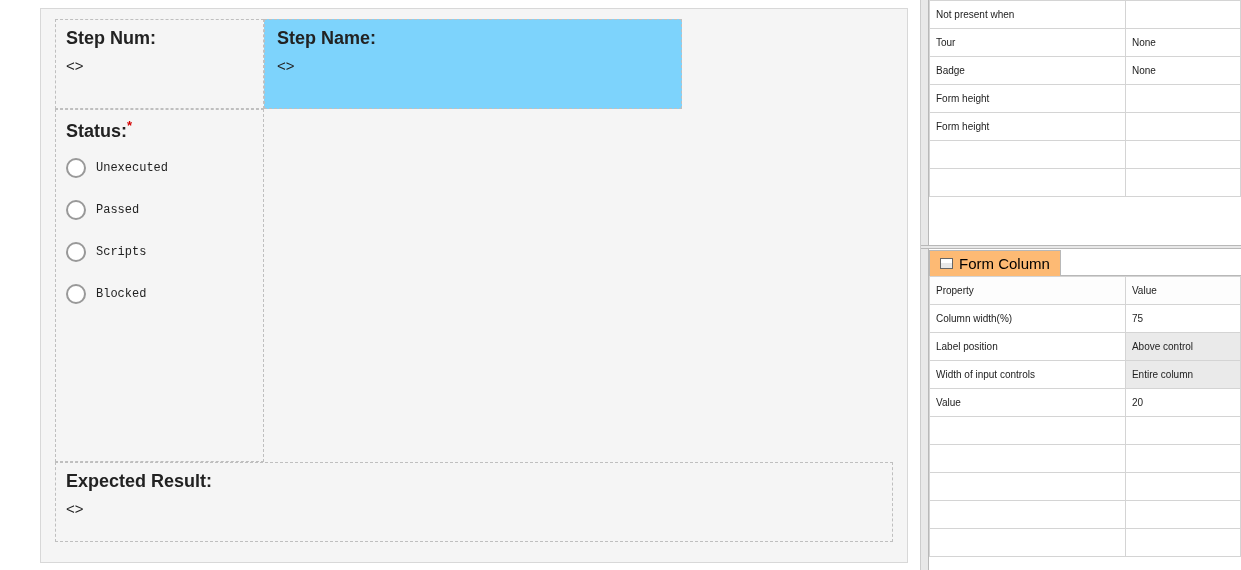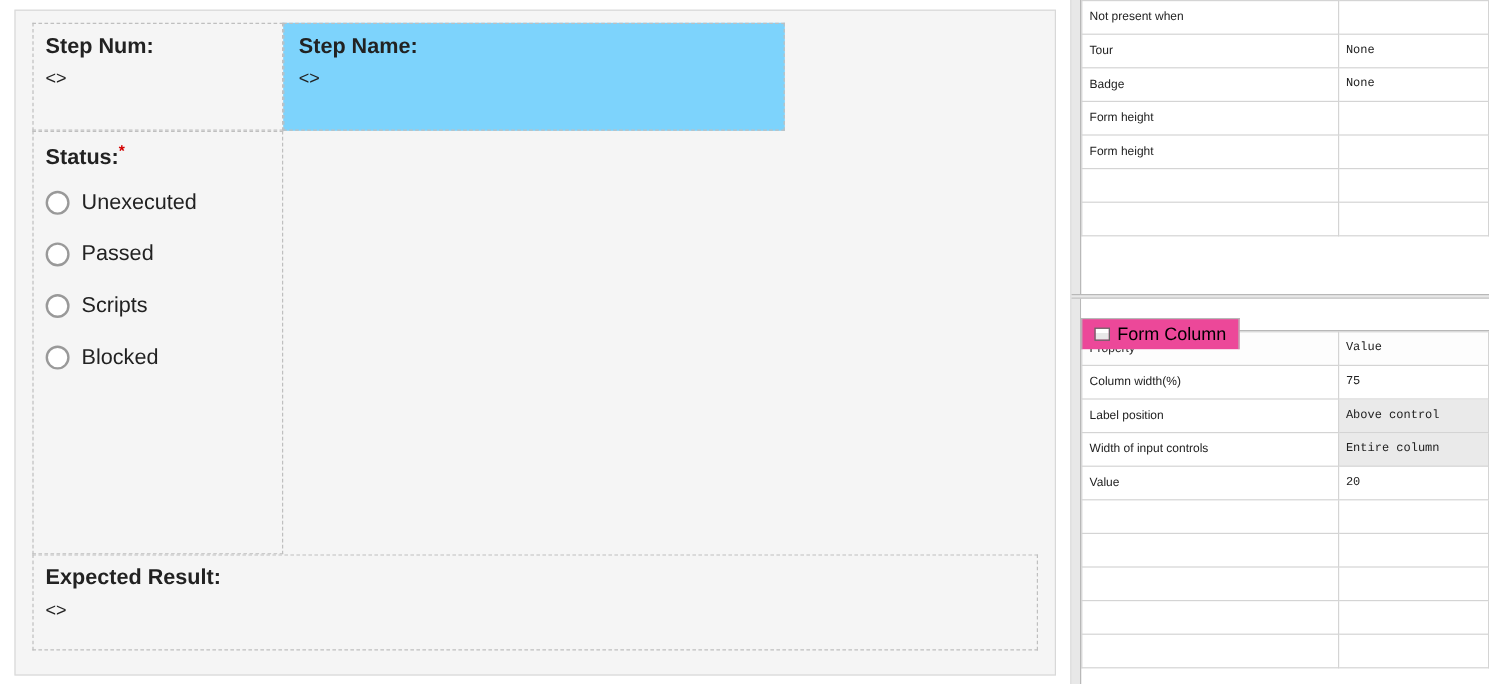--- a/index.html
+++ b/index.html
@@ -19,20 +19,21 @@
     .form-area {
       flex: 0 0 890px;
       padding: 8px 12px;
       background: #fff;
     }
     .form-container {
       border: 1px solid #d8d8d8;
       background: #f5f5f5;
       padding: 10px 14px 14px 14px;
       height: 555px;
+      margin-left: 28px;
     }
     .row {
       display: flex;
       gap: 0;
     }
     .cell {
       border: 1px dashed #bfbfbf;
       padding: 8px 10px;
       background: #f5f5f5;
     }
@@ -95,22 +96,23 @@
     }
     .radio {
       width: 20px;
       height: 20px;
       border: 2px solid #999;
       border-radius: 50%;
       background: #fff;
       flex-shrink: 0;
     }
     .radio-label {
-      font-size: 18px;
+      font-size: 12px;
       color: #222;
+      font-family: Liberation Mono, monospace;
     }
     .textarea-wrap {
       margin-top: 10px;
       flex: 1;
       position: relative;
     }
     .textarea {
       width: 380px;
       height: 282px;
       background: #fff;
@@ -177,46 +179,45 @@
       color: #222;
       height: 28px;
       overflow: hidden;
       white-space: nowrap;
     }
     .prop-table td.k {
       width: 63%;
     }
     .prop-table td.v {
       width: 37%;
-      font-family: Liberation Mono, monospace;
     }
     .prop-table tr.header td {
       font-weight: normal;
       background: #fdfdfd;
     }
     .prop-table tr.sel td.v {
       background: #eaeaea;
     }
     .tabbar {
       display: flex;
       border-bottom: 1px solid #b8b8b8;
       background: #fff;
     }
     .tab {
       border: 1px solid #b8b8b8;
       border-bottom: none;
       padding: 4px 10px;
       font-size: 15px;
       font-family: "Segoe UI", Arial, sans-serif;
-      background: #ec4899;
+      background: #fdba74;
       display: flex;
       align-items: center;
       gap: 6px;
       position: relative;
-      top: 16px;
+      top: 1px;
     }
     .tab .tabicon {
       width: 13px;
       height: 11px;
       border: 1px solid #666;
       display: inline-block;
       background: linear-gradient(to bottom, #fff 40%, #e8e8e8 40%);
     }
     .blank-rows td {
       height: 28px;

